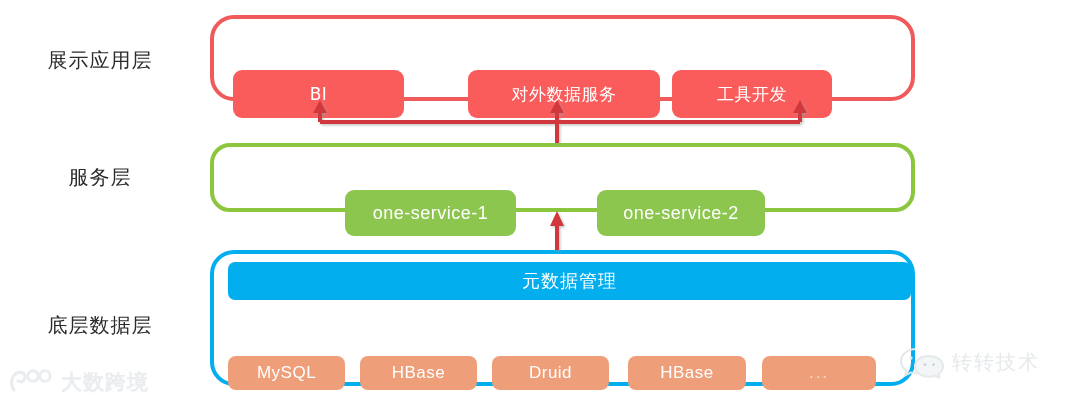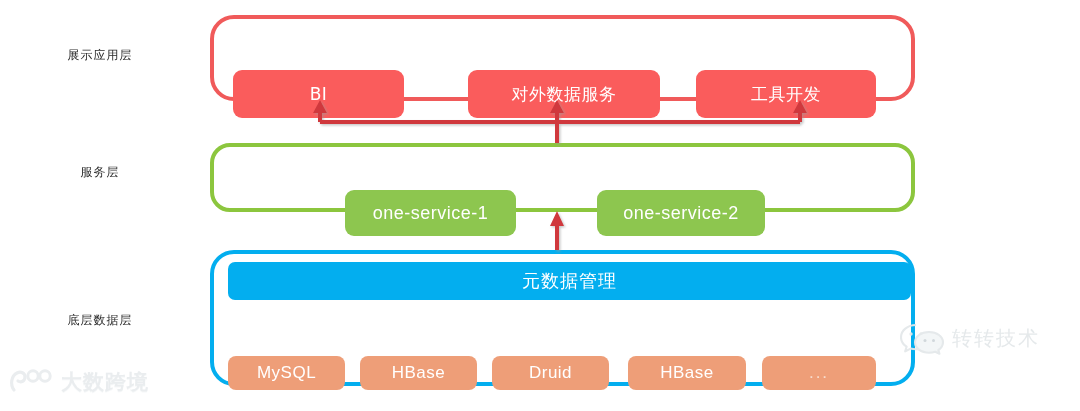--- a/index.html
+++ b/index.html
@@ -23,21 +23,21 @@
     height: 411px;
   }
 
   
   .layer-label {
     position: absolute;
     left: 0;
     width: 200px;
     text-align: center;
     color: #2b2b2b;
-    font-size: 12px;
+    font-size: 20px;
     letter-spacing: 1px;
     white-space: nowrap;
     font-family: "DejaVu Sans", "Liberation Sans", sans-serif;
   }
   #label-app    { top: 47px; }
   #label-svc    { top: 164px; }
   #label-data   { top: 312px; }
 
   
   .container-box {
@@ -121,21 +121,21 @@
     justify-content: center;
     color: #ffffff;
     font-size: 18px;
     letter-spacing: 1px;
     font-family: "DejaVu Sans", "Liberation Sans", sans-serif;
   }
 
   
   #node-bi        { left: 233px; width: 171px; }
   #node-extsvc    { left: 468px; width: 192px; }
-  #node-tool      { left: 696px; width: 180px; }
+  #node-tool      { left: 672px; width: 160px; }
 
   
   #node-onesvc1   { left: 345px; width: 171px; }
   #node-onesvc2   { left: 597px; width: 168px; }
 
   
   #node-mysql     { left: 228px; width: 117px; }
   #node-kylin     { left: 360px; width: 117px; }
   #node-druid     { left: 492px; width: 117px; }
   #node-hbase     { left: 628px; width: 118px; }
@@ -164,21 +164,21 @@
     color: #e9ecee;
     font-size: 21px;
     font-weight: bold;
     letter-spacing: 1px;
     font-family: "DejaVu Sans", "Liberation Sans", sans-serif;
     text-shadow: 0 1px 0 #f6f8f9;
   }
   #wm-right {
     position: absolute;
     left: 900px;
-    top: 321px;
+    top: 345px;
     display: flex;
     align-items: center;
     gap: 8px;
     opacity: 0.95;
   }
   #wm-right .wm-text {
     color: #e4e8ea;
     font-size: 20px;
     letter-spacing: 2px;
     font-family: "DejaVu Sans", "Liberation Sans", sans-serif;

